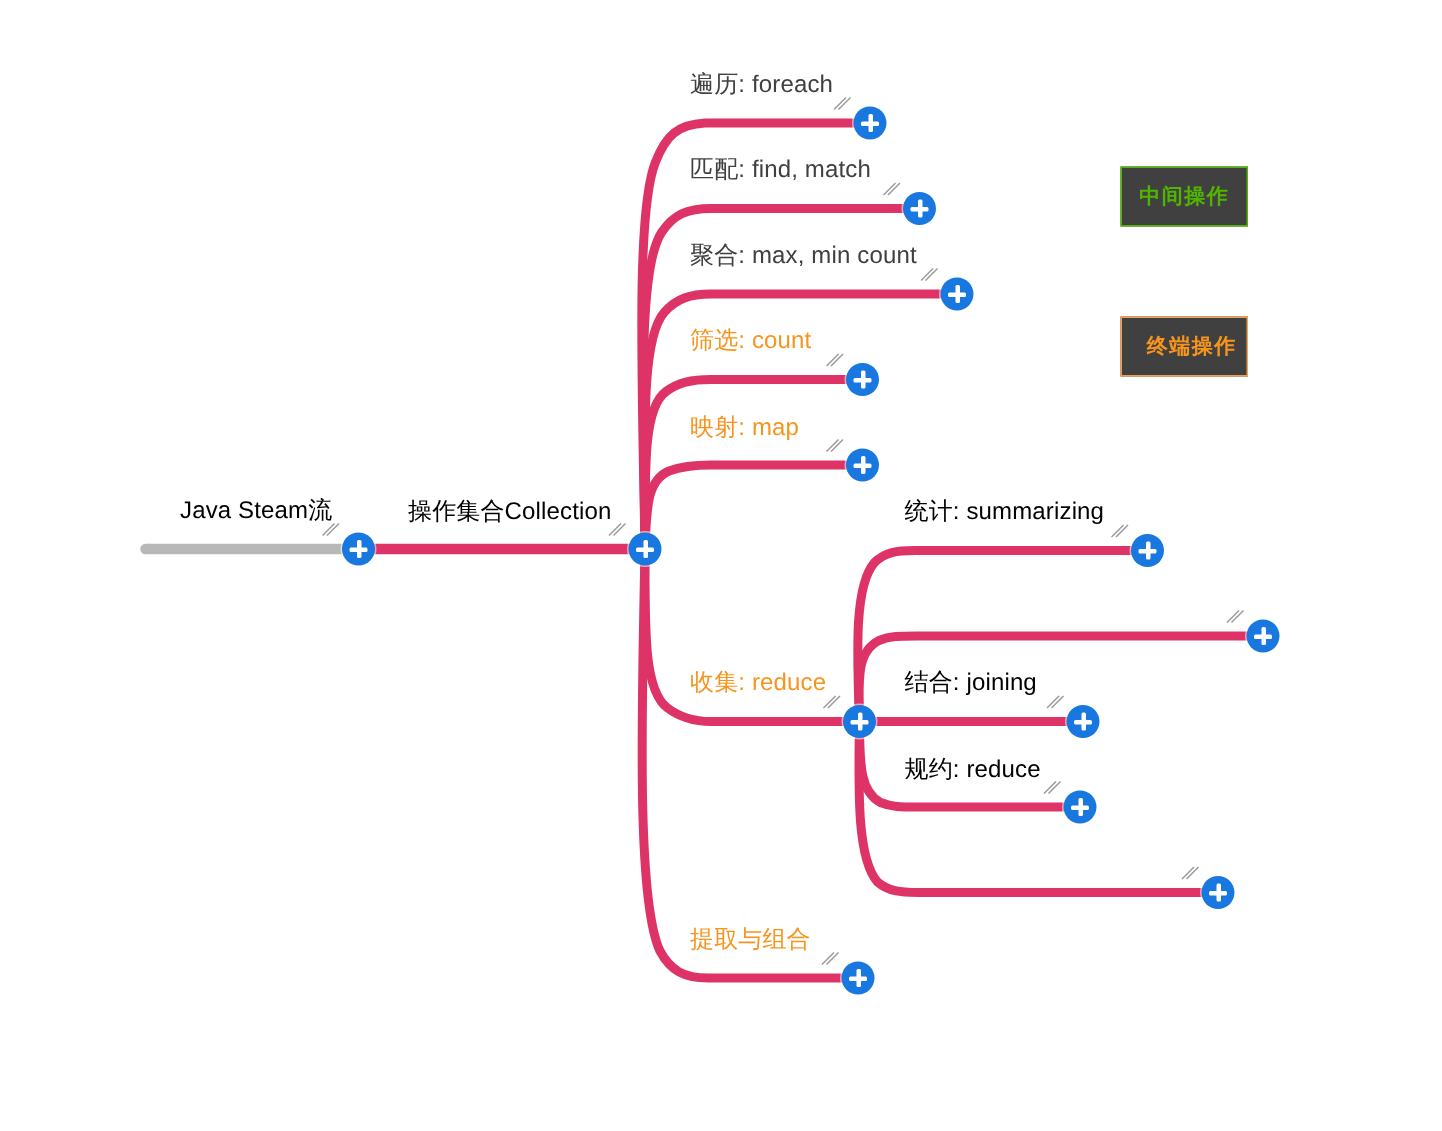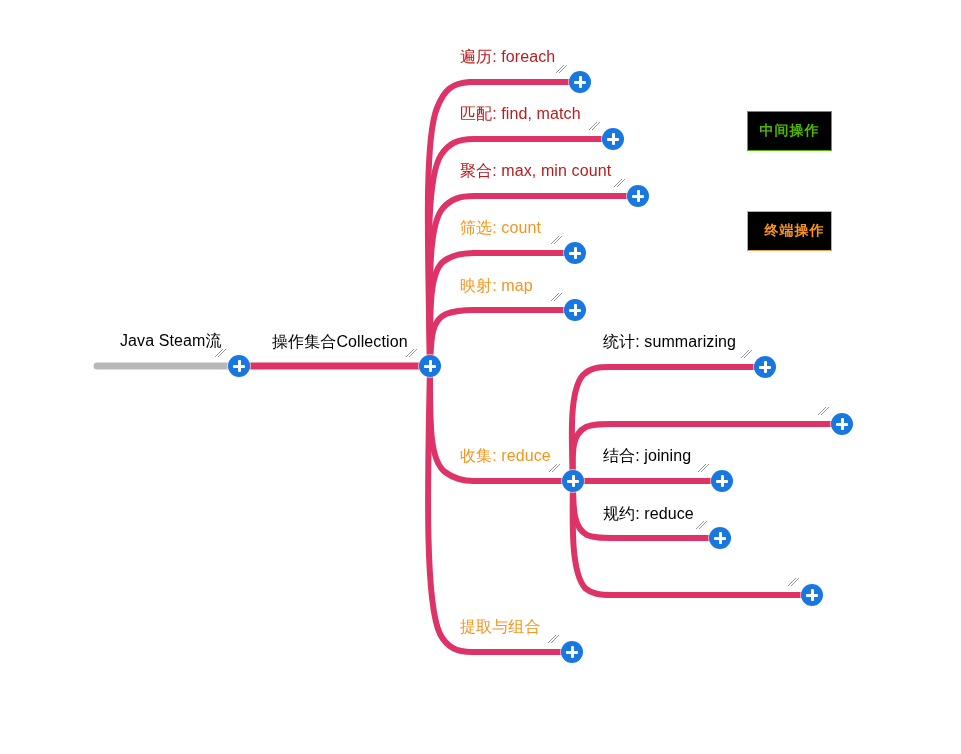--- a/index.html
+++ b/index.html
@@ -25,21 +25,21 @@
     height: 754px;
   }
   .node-label {
     position: absolute;
     white-space: nowrap;
     font-size: 16px;
     line-height: 20px;
     letter-spacing: 0.1px;
     color: #333333;
   }
-  .node-label.green  { color: #b91c1c; }
+  .node-label.green  { color: #404040; }
   .node-label.orange { color: #F7941E; }
   .node-label.dark   { color: #000000; }
 
   .plus-btn {
     position: absolute;
     width: 22px;
     height: 22px;
     border-radius: 50%;
     background: #1878E0;
     box-shadow: 0 0 0 1px rgba(255,255,255,0.55);
@@ -71,21 +71,21 @@
 
   .legend-box {
     position: absolute;
     box-sizing: border-box;
     display: flex;
     align-items: center;
     justify-content: center;
     font-size: 14px;
     font-weight: bold;
     letter-spacing: 1px;
-    background: #000000;
+    background: #404040;
     border-width: 1px;
     border-style: solid;
   }
   .legend-box.green  { border-color: #51B400; color: #51B400; }
   .legend-box.orange { border-color: #F0A050; color: #F7941E; }
 </style>
 </head>
 <body>
 
 <div id="canvas">

